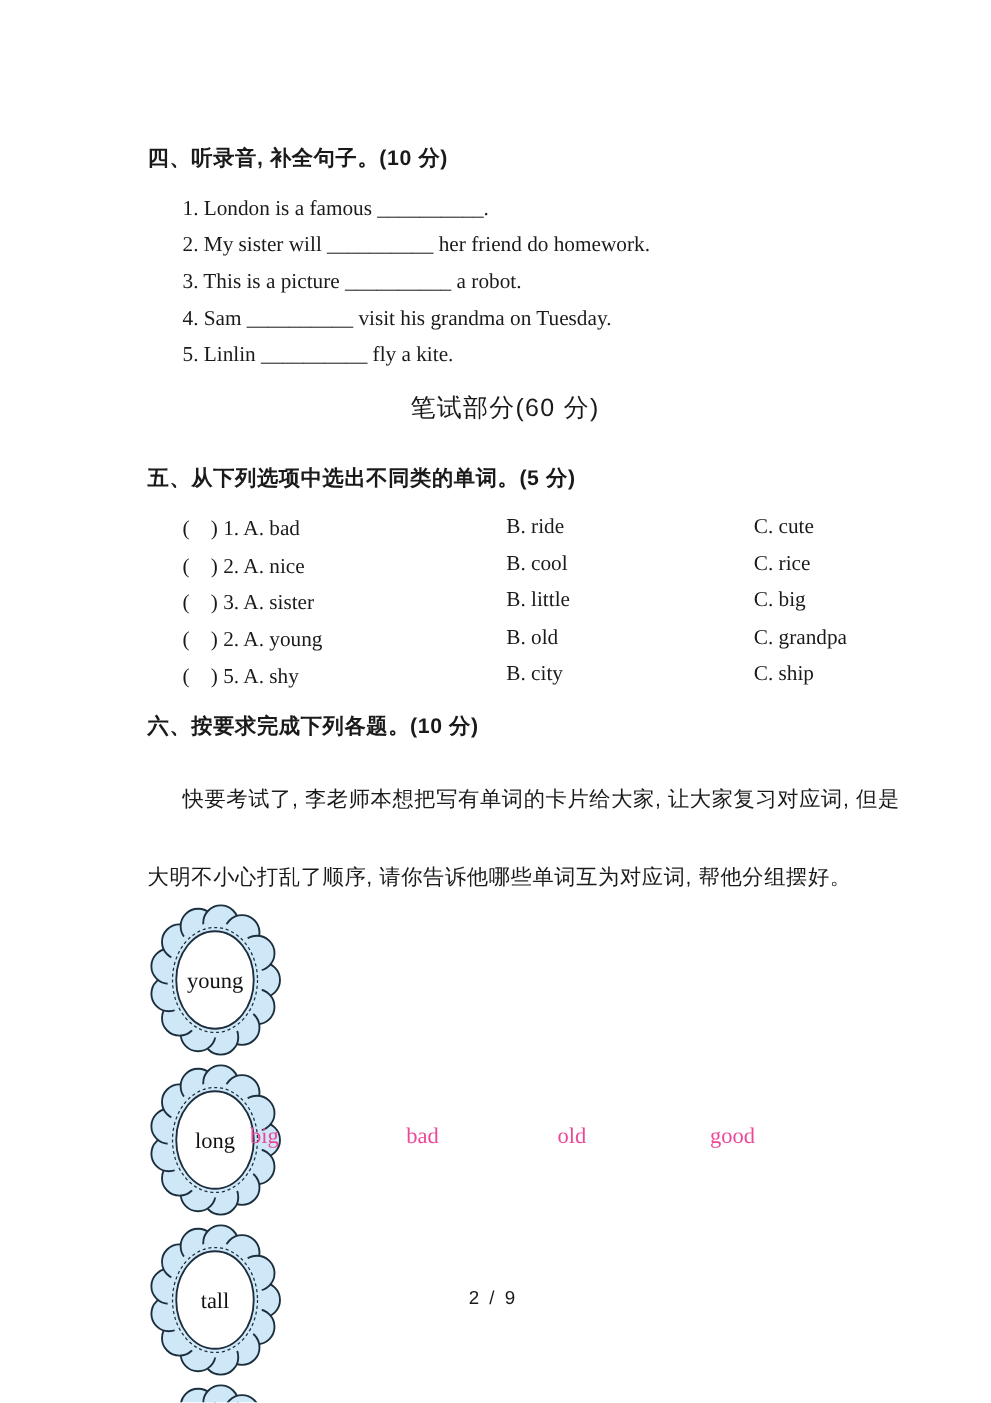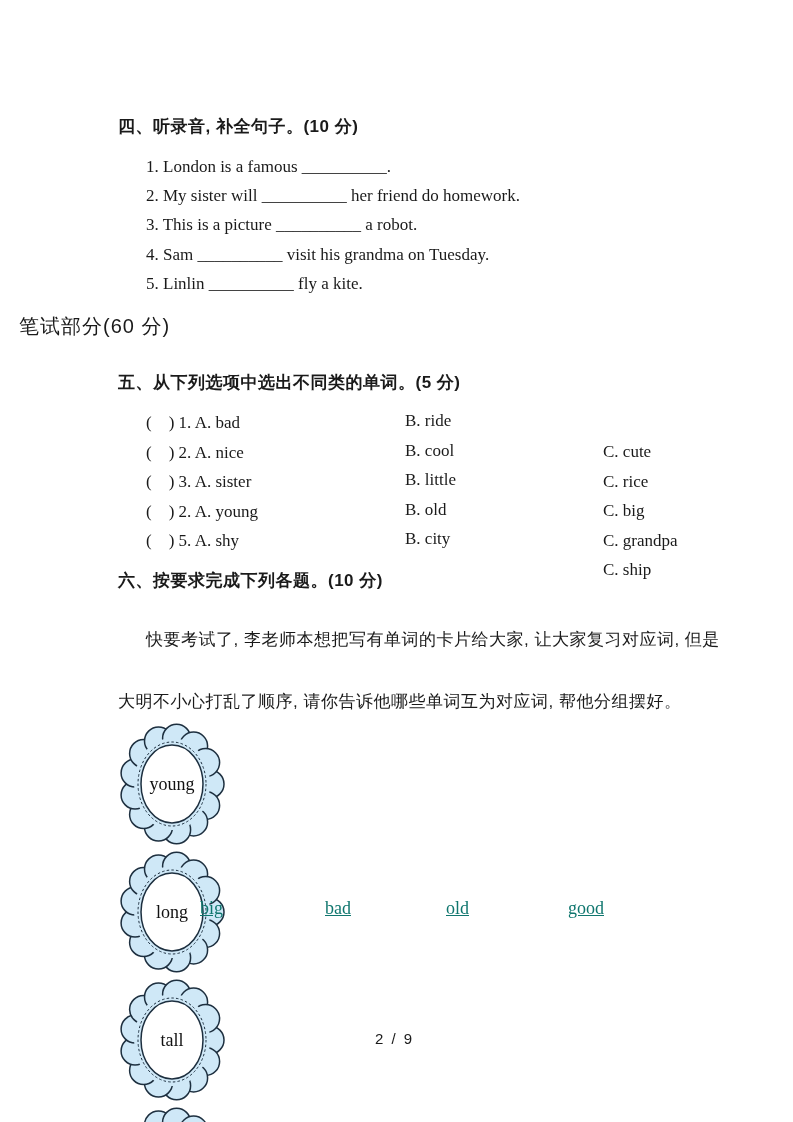--- a/index.html
+++ b/index.html
@@ -26,32 +26,32 @@
     letter-spacing: 0.5px;
     white-space: nowrap;
   }
   .en-line {
     font-family: "Liberation Serif", serif;
     font-size: 17px;
     white-space: nowrap;
   }
   .center-head {
     left: 0; right: 0;
-    text-align: left;
+    text-align: center;
     font-family: "Liberation Sans", sans-serif;
     font-size: 20px;
     font-weight: 500;
     letter-spacing: 1px;
     padding-left: 19px;
   }
   .opt-row { left: 0; width: 100%; height: 22px; }
   .opt-row > span { position: absolute; }
   .opt-a { left: 146px; }
   .opt-b { left: 405px; }
-  .opt-c { left: 603px; margin-top: 31px; }
+  .opt-c { left: 603px; }
   .flower-row {
     left: 117px;
     top: 721px;
     display: flex;
     gap: 1px;
     flex-direction: column;
   }
   .flower {
     position: relative;
     width: 110px;
@@ -64,22 +64,21 @@
     display: flex;
     align-items: center;
     justify-content: center;
     font-family: "Liberation Serif", serif;
     font-size: 18px;
     color: #111;
   }
   .scatter-word {
     font-family: "Liberation Serif", serif;
     font-size: 18px;
-    color: #0f766e;
-    text-decoration: underline;
+    color: #ec4899;
   }
   .page-num {
     left: 0; right: 0;
     text-align: center;
     font-family: "Liberation Sans", sans-serif;
     font-size: 15px;
     font-weight: 400;
     letter-spacing: 2px;
   }
 </style>

